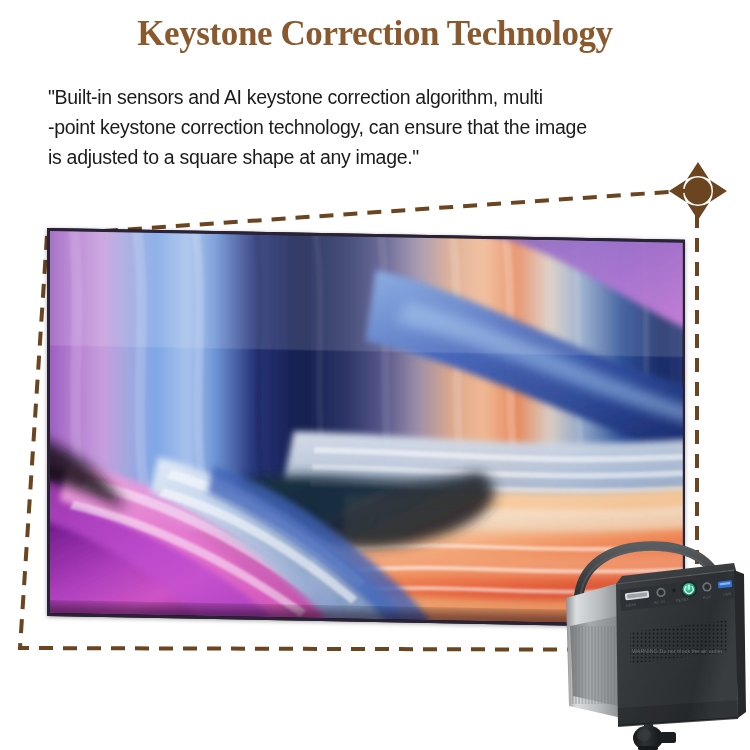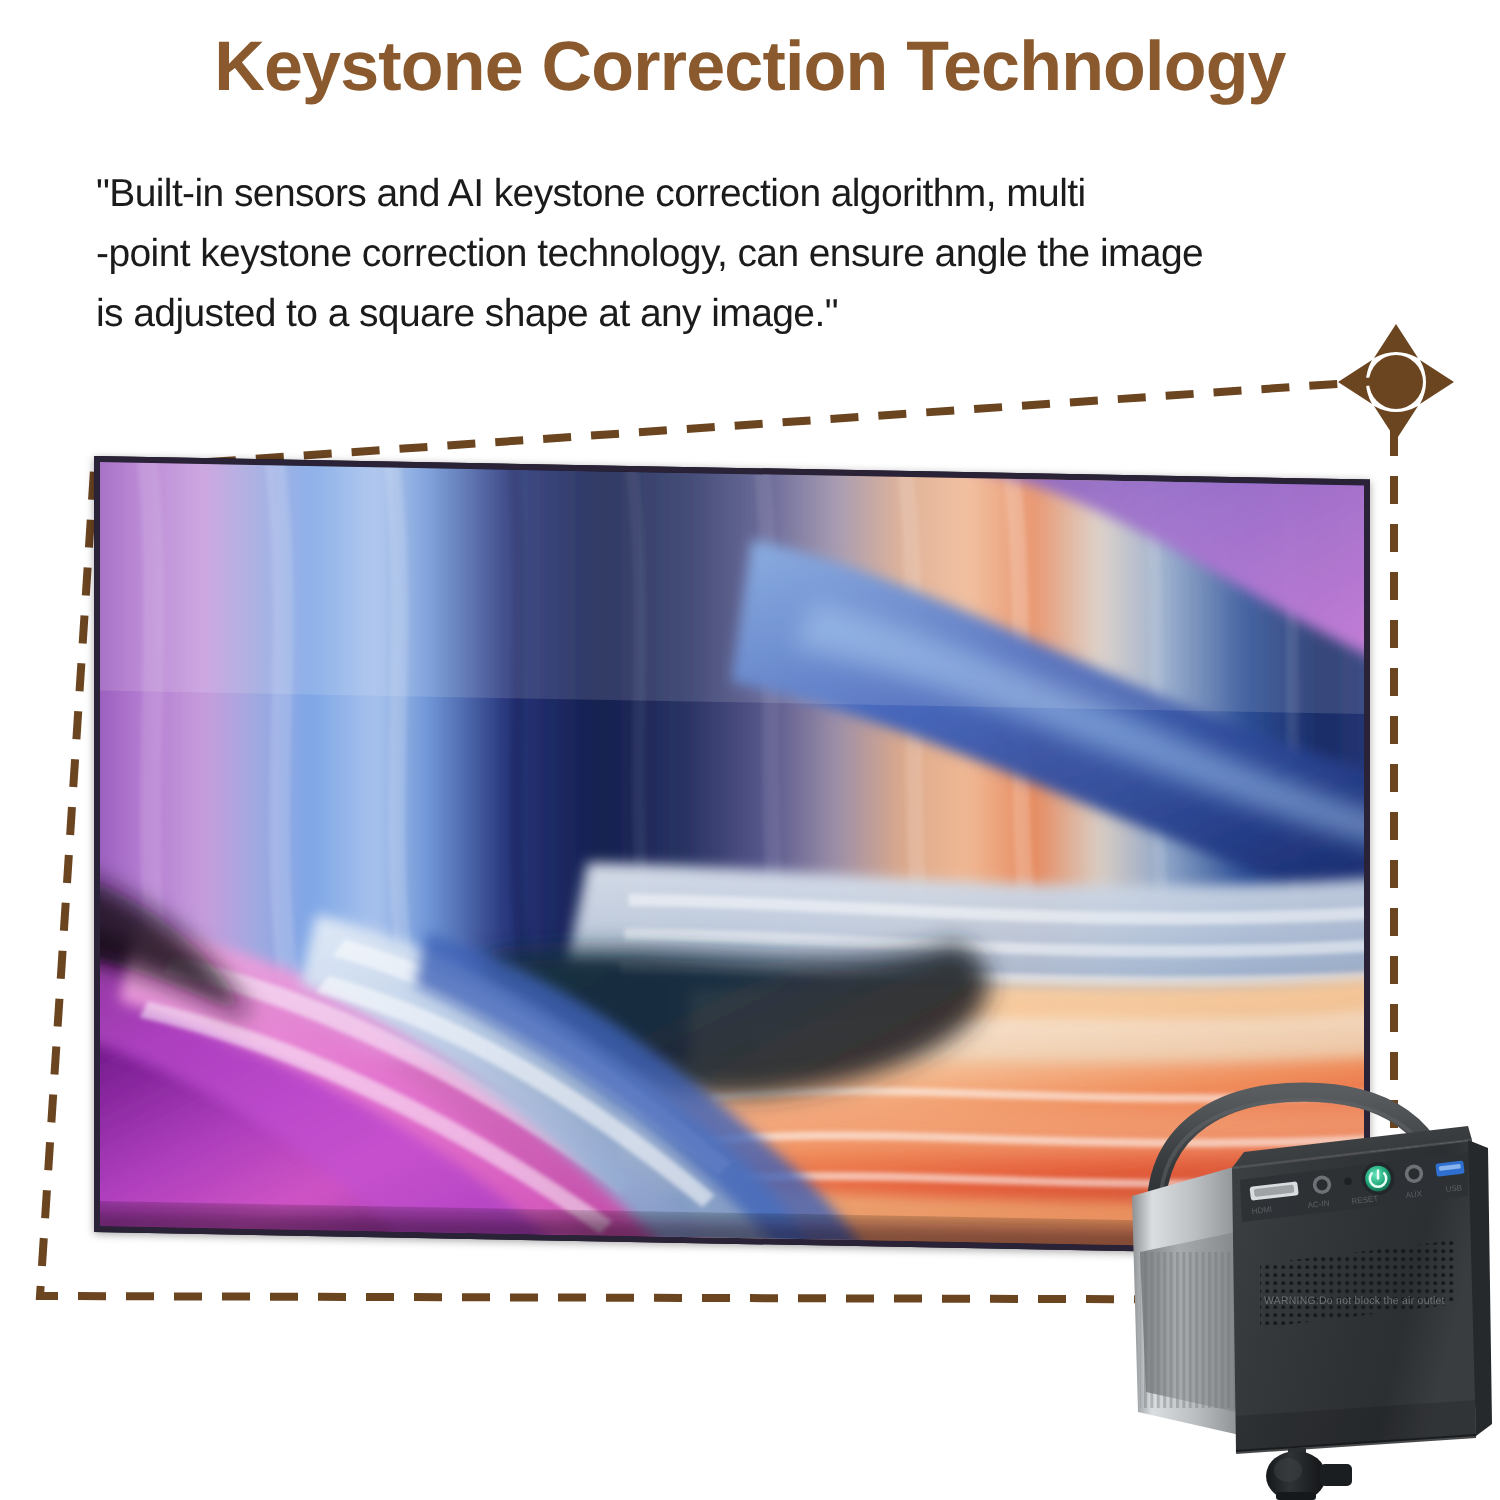--- a/index.html
+++ b/index.html
@@ -19,21 +19,21 @@
     overflow: hidden;
   }
 
   
   #title {
     position: absolute;
     left: 0;
     top: 14px;
     width: 750px;
     text-align: center;
-    font-family: Liberation Sans, sans-serif;
+    font-family: Liberation Serif, serif;
     font-weight: 700;
     font-size: 35px;
     letter-spacing: -0.4px;
     color: #8a5a2e;
     white-space: nowrap;
   }
 
   
   #description {
     position: absolute;
@@ -112,21 +112,21 @@
 </style>
 </head>
 <body>
 
 <div id="page">
 
   <div id="title">Keystone Correction Technology</div>
 
   <div id="description">
     <span class="line">"Built-in sensors and AI keystone correction algorithm, multi</span>
-    <span class="line">-point keystone correction technology, can ensure angle the image</span>
+    <span class="line">-point keystone correction technology, can ensure that the image</span>
     <span class="line">is adjusted to a square shape at any image."</span>
   </div>
 
   <svg id="keystone-guide" viewBox="0 0 750 530">
     <polygon points="697,40 697,500 20,498 47,85" fill="none" stroke="#6b4420" stroke-width="4" stroke-dasharray="14 10" stroke-linecap="butt"></polygon>
   </svg>
 
   <svg id="adjust-marker" viewBox="0 0 64 64">
     <circle cx="32" cy="32" r="13.5" fill="#6b4420"></circle>
     <path d="M32 3 L43 20 Q32 14 21 20 Z" fill="#6b4420"></path>

